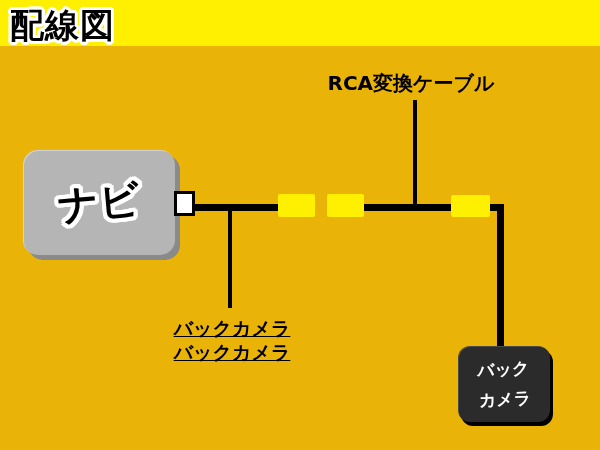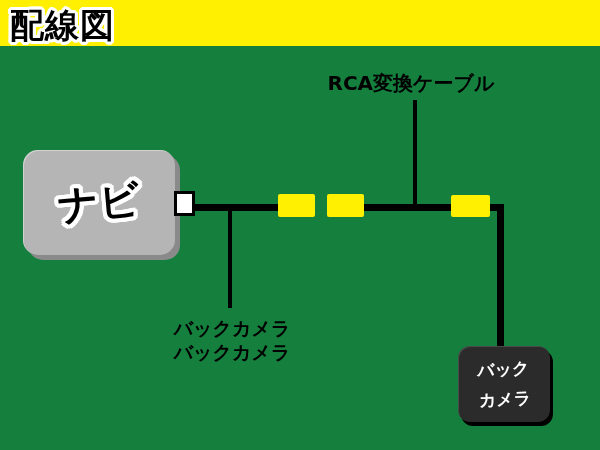--- a/index.html
+++ b/index.html
@@ -5,21 +5,21 @@
   html, body {
     margin: 0;
     padding: 0;
     background: #ffffff;
     font-family: "DejaVu Sans", sans-serif;
   }
   #stage {
     position: relative;
     width: 600px;
     height: 450px;
-    background: #15803d;
+    background: #eab308;
     overflow: hidden;
   }
 
   
   .banner {
     position: absolute;
     left: 0; top: 0;
     width: 600px; height: 46px;
     background: #ffef00;
   }
@@ -108,20 +108,21 @@
   .adapter-label {
     position: absolute;
     left: 132px; top: 316px;
     width: 200px;
     text-align: center;
     font-size: 19px;
     font-weight: bold;
     color: #000000;
     line-height: 24px;
     z-index: 4;
+    text-decoration: underline;
   }
 
   
   .camera-box {
     position: absolute;
     left: 458px; top: 346px;
     width: 92px; height: 76px;
     background: #2b2b2b;
     border-radius: 12px;
     box-shadow: 3px 4px 0 #000000, inset 1px 1px 0 rgba(255,255,255,0.15);

